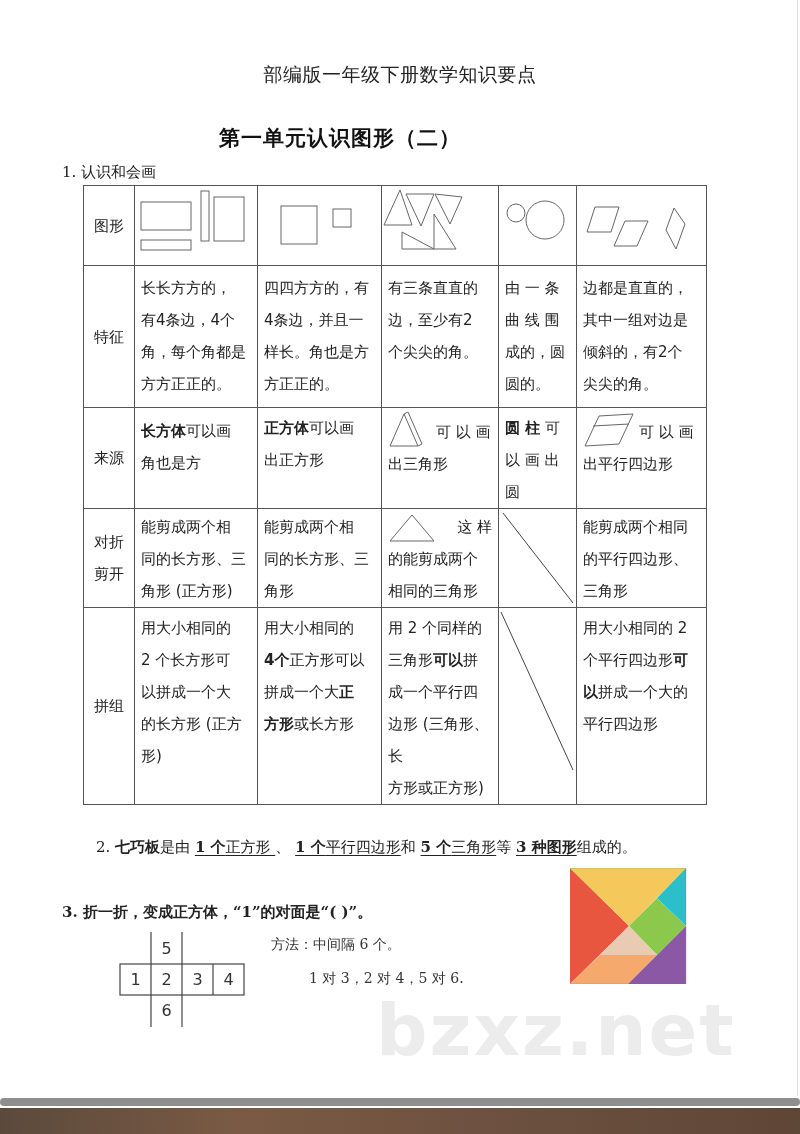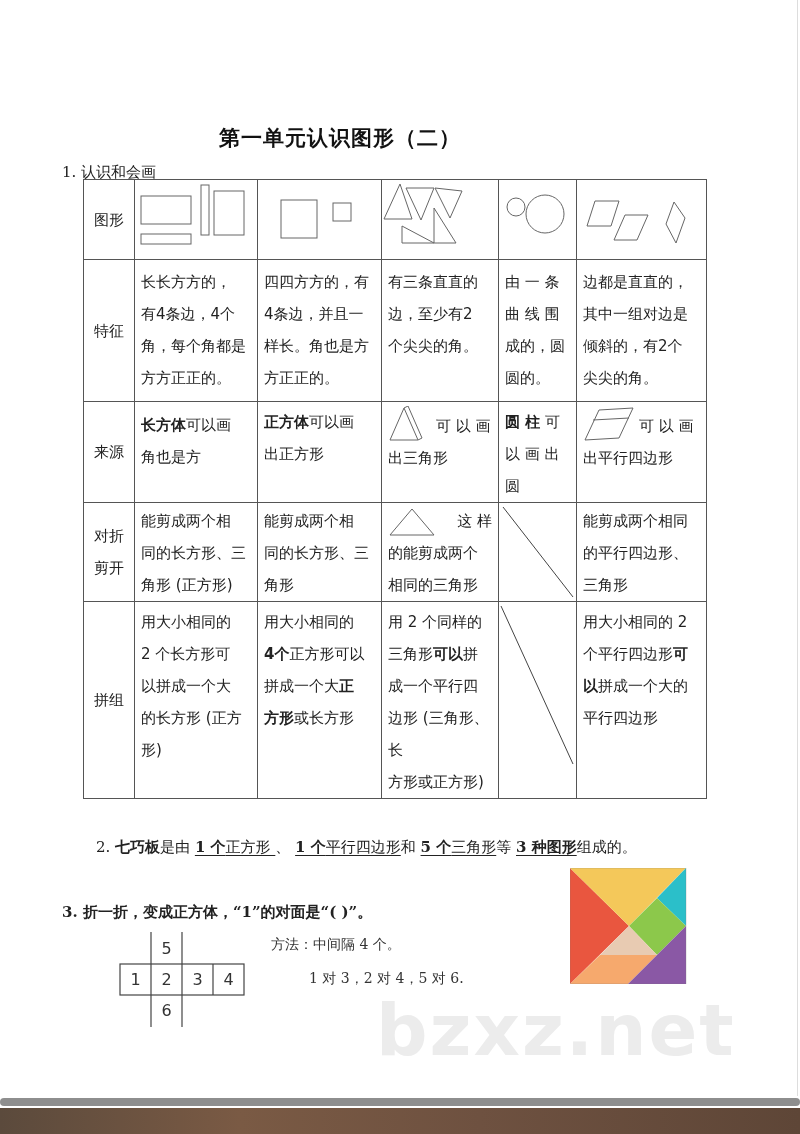--- a/index.html
+++ b/index.html
@@ -7,21 +7,21 @@
     width: 800px; height: 1134px; position: relative; overflow: hidden;
     background: #ffffff;
     font-family: "DejaVu Sans", "Liberation Sans", sans-serif;
     color: #222;
   }
   .page { position: absolute; left: 0; top: 0; width: 797px; height: 1096px; background: #fff; border-right: 1px solid #ddd; }
   .title { position: absolute; top: 62px; left: 0; width: 800px; text-align: center; font-family: "DejaVu Serif", "Liberation Serif", serif; font-size: 19px; color: #222; letter-spacing: 0.5px; }
   .unit-title { position: absolute; top: 124px; left: 0; width: 680px; text-align: center; font-size: 21px; font-weight: bold; color: #111; letter-spacing: 1px; }
   .sec1 { position: absolute; top: 163px; left: 62px; font-family: "DejaVu Serif", "Liberation Serif", serif; font-size: 15px; color: #222; }
 
-  table.grid { position: absolute; left: 83px; top: 179px; border-collapse: collapse; table-layout: fixed; width: 623px; }
+  table.grid { position: absolute; left: 83px; top: 185px; border-collapse: collapse; table-layout: fixed; width: 623px; }
   table.grid td { border: 1.5px solid #555; vertical-align: middle; font-size: 15px; line-height: 32px; padding: 0 6px; color: #222; position: relative; }
   td.rh { text-align: center; padding: 0 2px; line-height: 30px; }
   .small { font-size: 15px; }
   b { font-weight: bold; }
   .slash { position: absolute; inset: 0; }
 
   .sec2 { position: absolute; top: 838px; left: 62px; font-family: "DejaVu Serif", "Liberation Serif", serif; font-size: 15px; color: #222; white-space: nowrap; margin-left: 34px; }
   .sec2 .u { text-decoration: underline; text-underline-offset: 3px; }
   .sec3 { position: absolute; top: 903px; left: 62px; font-family: "DejaVu Serif", "Liberation Serif", serif; font-size: 15px; font-weight: bold; color: #222; }
   .net { position: absolute; left: 119px; top: 932px; }
@@ -30,20 +30,21 @@
   .pairs { position: absolute; top: 970px; left: 309px; font-family: "DejaVu Serif", "Liberation Serif", serif; font-size: 14px; color: #333; }
   .tangram { position: absolute; left: 570px; top: 868px; }
   .watermark { position: absolute; left: 376px; top: 988px; font-family: "DejaVu Sans", sans-serif; font-weight: bold; font-size: 72px; color: #ececec; letter-spacing: 2px; }
   .scrollbar { position: absolute; left: 0; top: 1098px; width: 800px; height: 8px; background: #8e8e8e; border-radius: 4px; }
   .desk { position: absolute; left: 0; top: 1108px; width: 800px; height: 26px; background: linear-gradient(90deg, #5b4a3c, #7a5a44 30%, #6e5140 60%, #5e4637); }
 </style>
 </head>
 <body>
 
 <div class="page">
+  <div class="title">部编版一年级下册数学知识要点</div>
   <div class="unit-title">第一单元认识图形（二）</div>
   <div class="sec1">1. 认识和会画</div>
 
   <table class="grid">
     <colgroup>
       <col style="width:51px">
         <col style="width:123px">
         <col style="width:124px">
         <col style="width:117px">
         <col style="width:78px">
@@ -281,20 +282,20 @@
       </g>
     </svg>
     <div class="cell" style="left:32px;top:1px">5</div>
     <div class="cell" style="left:1px;top:32px">1</div>
     <div class="cell" style="left:32px;top:32px">2</div>
     <div class="cell" style="left:63px;top:32px">3</div>
     <div class="cell" style="left:94px;top:32px">4</div>
     <div class="cell" style="left:32px;top:63px">6</div>
   </div>
 
-  <div class="method">方法：中间隔 4 个。</div>
+  <div class="method">方法：中间隔 6 个。</div>
   <div class="pairs">1 对 3，2 对 4，5 对 6.</div>
 
   <div class="watermark">bzxz.net</div>
 </div>
 
 <div class="scrollbar"></div>
 <div class="desk"></div>
 
 </body></html>

